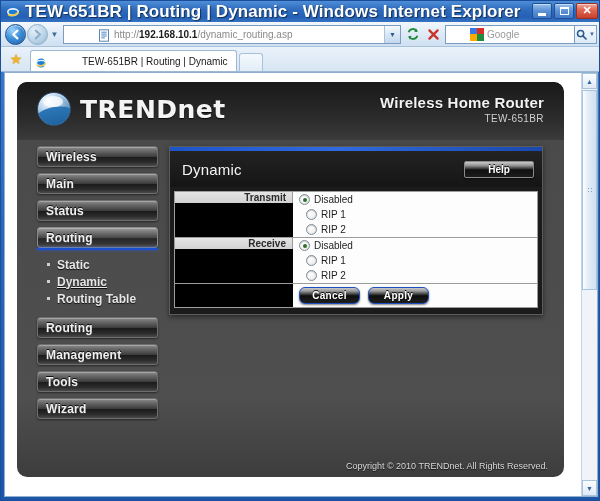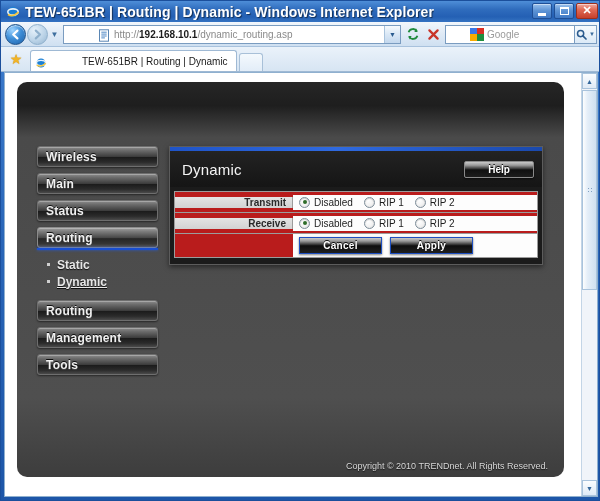--- a/index.html
+++ b/index.html
@@ -24,21 +24,21 @@
   .titlebar {
     position: absolute; left: 0; top: 0; width: 600px; height: 21px;
     background: linear-gradient(180deg, #4e8ed8 0%, #2f6cbd 40%, #2460b4 75%, #3573c2 100%);
     display: flex; align-items: center; padding-left: 5px;
   }
   .ie-logo-small {
     width: 14px; height: 14px; position: relative; flex: 0 0 auto; margin-right: 5px;
   }
   .titlebar-text {
     color: #ffffff;
-    font-size: 14px;
+    font-size: 17px;
     font-weight: bold;
     text-shadow: 1px 1px 1px rgba(0,0,0,.55);
     white-space: nowrap;
     overflow: hidden;
     letter-spacing: .1px;
   }
   .win-buttons {
     position: absolute; right: 3px; top: 2px;
     display: flex; gap: 2px; align-items: center;
   }
@@ -329,64 +329,64 @@
     border-radius: 2px;
     display: flex; align-items: center; justify-content: center;
     box-shadow: 0 1px 2px rgba(0,0,0,.6);
   }
   .help-btn span {
     font-size: 10px; font-weight: bold; color: #ffffff;
     text-shadow: 0 -1px 0 rgba(0,0,0,.9);
   }
   .form-area { padding: 4px 4px 6px 4px; background: #1b1b1b; }
   .form-row {
-    display: flex; align-items: center;
+    display: flex; align-items: flex-start;
     border: 1px solid #9c9c9c;
     border-bottom: none;
-    background: #b91c1c;
+    background: #000000;
     min-height: 21px;
   }
   .form-row:last-child { border-bottom: 1px solid #9c9c9c; }
   .row-label {
     width: 118px; flex: 0 0 auto;
     background: linear-gradient(180deg, #e4e4e4 0%, #d2d2d2 100%);
     border-right: 1px solid #9c9c9c;
     display: flex; align-items: center; justify-content: flex-end;
     padding-right: 6px;
   }
   .row-label span {
     font-size: 10px; font-weight: bold; color: #2a2a2a;
   }
   .row-field {
     flex: 1 1 auto; display: flex; align-items: center; padding: 2px 0 2px 6px;
     background: #fdfdfd;
   }
-  .radio-group { display: flex; align-items: center; gap: 4px; }
+  .radio-group { display: flex; align-items: center; gap: 4px; flex-direction: column; }
   .radio-opt { display: flex; align-items: center; margin-right: 7px; }
   .radio {
     width: 11px; height: 11px; border-radius: 50%;
     background: radial-gradient(circle at 35% 30%, #ffffff 0%, #f2f2f2 55%, #d8d8d8 100%);
     border: 1px solid #7d8d99;
     margin-right: 4px; flex: 0 0 auto;
     position: relative;
     box-shadow: inset 0 1px 1px rgba(0,0,0,.18);
   }
   .radio.checked::after {
     content: ""; position: absolute; left: 2.5px; top: 2.5px;
     width: 4px; height: 4px; border-radius: 50%;
     background: #2f6d2a;
   }
   .radio-label { font-size: 10px; color: #1d1d1d; white-space: nowrap; }
   .btn-row .row-label { background: linear-gradient(180deg, #e4e4e4 0%, #d2d2d2 100%); }
   .btn-row .row-field { padding: 3px 0 3px 6px; gap: 8px; }
   .form-btn {
-    width: 83px; height: 17px;
+    width: 61px; height: 17px;
     background: linear-gradient(180deg, #c9c9c9 0%, #9a9a9a 20%, #2b2b2b 46%, #0e0e0e 52%, #1f1f1f 100%);
     border: 1px solid #1d4fc0;
-    border-radius: 0;
+    border-radius: 6px;
     display: flex; align-items: center; justify-content: center;
     box-shadow: 0 1px 2px rgba(0,0,0,.5);
   }
   .form-btn span {
     font-size: 10px; font-weight: bold; color: #ffffff;
     text-shadow: 0 -1px 0 rgba(0,0,0,.9);
     letter-spacing: .3px;
   }
 
   
@@ -501,20 +501,30 @@
       </span>
       <span class="tab-label">TEW-651BR | Routing | Dynamic</span>
     </div>
     <div class="tab-new"></div>
   </div>
 
   <div class="viewport">
 
     <div class="router-page">
 
+      <div class="page-header">
+        <div class="brand">
+          <span class="brand-orb"></span>
+          <span class="brand-name"><span>TREND</span><span class="lower">net</span></span>
+        </div>
+        <div class="product">
+          <div class="product-name">Wireless Home Router</div>
+          <div class="product-model">TEW-651BR</div>
+        </div>
+      </div>
 
       <div class="sidebar">
         <div class="menu-btn">
           <span>Wireless</span>
         </div>
         <div class="menu-btn">
           <span>Main</span>
         </div>
         <div class="menu-btn">
           <span>Status</span>
@@ -524,29 +534,36 @@
         </div>
         <div class="submenu">
           <div class="submenu-item">
             <span class="submenu-bullet"></span>
             <span>Static</span>
           </div>
           <div class="submenu-item current">
             <span class="submenu-bullet"></span>
             <span>Dynamic</span>
           </div>
+          <div class="submenu-item">
+            <span class="submenu-bullet"></span>
+            <span>Routing Table</span>
+          </div>
         </div>
         <div class="menu-btn">
           <span>Routing</span>
         </div>
         <div class="menu-btn">
           <span>Management</span>
         </div>
         <div class="menu-btn">
           <span>Tools</span>
+        </div>
+        <div class="menu-btn">
+          <span>Wizard</span>
         </div>
       </div>
 
       <div class="content-card">
         <div class="card-accent"></div>
         <div class="card-head">
           <div class="card-title">Dynamic</div>
           <div class="help-btn">
             <span>Help</span>
           </div>

